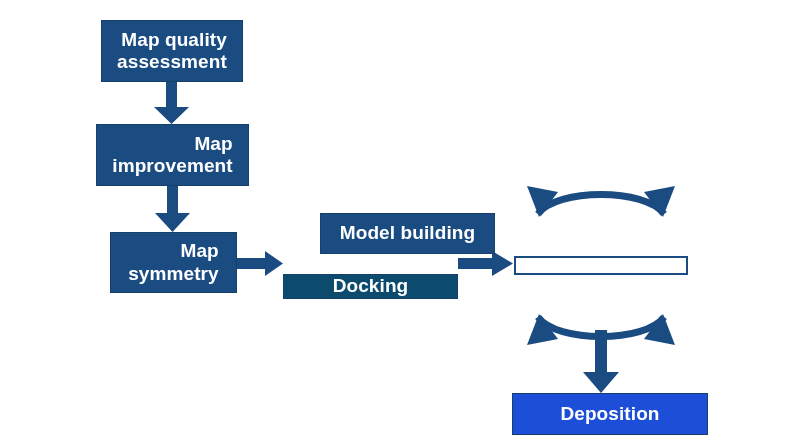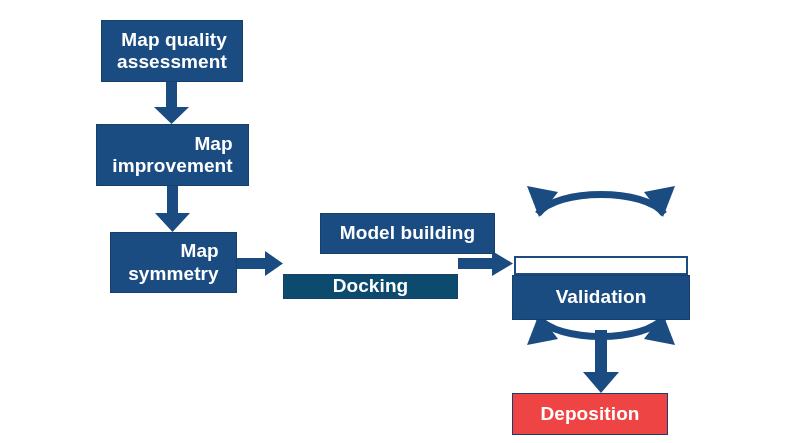--- a/index.html
+++ b/index.html
@@ -97,16 +97,15 @@
 
   <div class="node" style="left: 101px; top: 20px; width: 142px; height: 62px; background: rgb(26, 76, 130); border-color: rgb(22, 64, 108); color: rgb(255, 255, 255);">Map quality
 assessment</div>
   <div class="node" style="left: 96px; top: 124px; width: 153px; height: 62px; background: rgb(26, 76, 130); border-color: rgb(22, 64, 108); color: rgb(255, 255, 255);">Map
 improvement</div>
   <div class="node" style="left: 110px; top: 232px; width: 127px; height: 61px; background: rgb(26, 76, 130); border-color: rgb(22, 64, 108); color: rgb(255, 255, 255);">Map
 symmetry</div>
   <div class="node" style="left: 283px; top: 213px; width: 175px; height: 41px; background: rgb(26, 76, 130); border-color: rgb(22, 64, 108); color: rgb(255, 255, 255); margin-left: 37px;">Model building</div>
   <div class="node" style="left: 283px; top: 274px; width: 175px; height: 25px; background: #0c4a6e; border-color: rgb(22, 64, 108); color: rgb(255, 255, 255);">Docking</div>
   <div class="node cycle-band" style="left: 514px; top: 256px; width: 174px; height: 19px; border-color: rgb(26, 76, 130);"></div>
-  <div class="node" style="left: 512px; top: 275px; width: 178px; height: 45px; background: rgb(26, 76, 130); border-color: rgb(22, 64, 108); color: rgb(255, 255, 255);">Validation</div>
-  <div class="node" style="left: 512px; top: 393px; width: 156px; height: 42px; background: #ef4444; border-color: rgb(22, 64, 108); color: rgb(255, 255, 255);">Deposition</div>
+  <div class="node" style="left: 512px; top: 393px; width: 196px; height: 42px; background: #1d4ed8; border-color: rgb(22, 64, 108); color: rgb(255, 255, 255);">Deposition</div>
 
 </div>
 
 </body></html>

